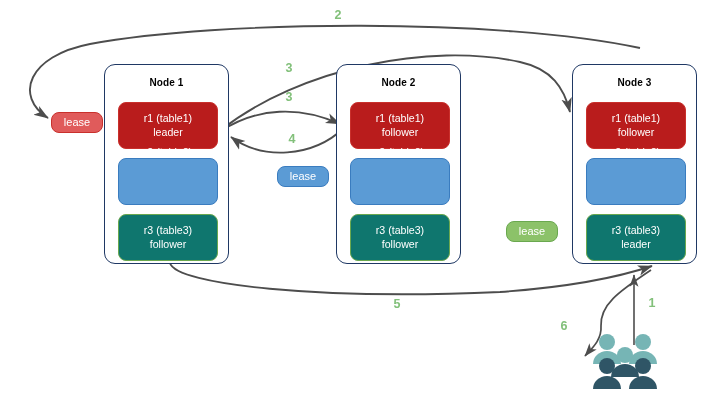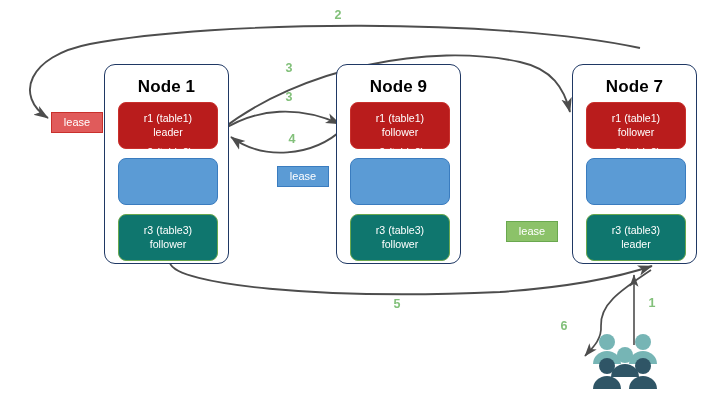--- a/index.html
+++ b/index.html
@@ -31,21 +31,21 @@
     box-sizing: border-box;
     border: 1.4px solid #1f3864;
     border-radius: 11px;
     background: #ffffff;
   }
   .node-title {
     position: absolute;
     left: 0;
     right: 0;
     text-align: center;
-    font-size: 17px;
+    font-size: 10px;
     font-weight: bold;
     color: #000000;
     letter-spacing: .1px;
   }
   .replica {
     position: absolute;
     box-sizing: border-box;
     border-radius: 8px;
     display: flex;
     flex-direction: column;
@@ -57,21 +57,21 @@
     text-align: center;
   }
   .replica .l1, .replica .l2 { display: block; }
   .rep-red   { background: #b91c1c; border: 1.4px solid #c9302c; }
   .rep-blue  { background: #5b9bd5; border: 1.4px solid #3a7cbf; gap: 44px; }
   .rep-green { background: #0f766e; border: 1.4px solid #6aa84f; }
 
   .lease {
     position: absolute;
     box-sizing: border-box;
-    border-radius: 0;
+    border-radius: 8px;
     display: flex;
     align-items: center;
     justify-content: center;
     color: #ffffff;
     font-size: 11px;
     line-height: 1;
   }
   .lease-red   { background: #e05b5b; border: 1.4px solid #c9302c; }
   .lease-blue  { background: #5b9bd5; border: 1.4px solid #3a7cbf; }
   .lease-green { background: #8cc269; border: 1.4px solid #6aa84f; }
@@ -128,40 +128,40 @@
       <span class="l2">follower</span>
     </div>
 
     <div class="replica rep-green" style="left:13px; top:149px; width:100px; height:47px;">
       <span class="l1">r3 (table3)</span>
       <span class="l2">follower</span>
     </div>
   </div>
 
   <div class="node-box" style="left:336px; top:64px; width:125px; height:200px;">
-    <div class="node-title" style="top:12px;">Node 9</div>
+    <div class="node-title" style="top:12px;">Node 2</div>
 
     <div class="replica rep-red" style="left:13px; top:37px; width:100px; height:47px;">
       <span class="l1">r1 (table1)</span>
       <span class="l2">follower</span>
     </div>
 
     <div class="replica rep-blue" style="left:13px; top:93px; width:100px; height:47px;">
       <span class="l1">r2 (table2)</span>
       <span class="l2">leader</span>
     </div>
 
     <div class="replica rep-green" style="left:13px; top:149px; width:100px; height:47px;">
       <span class="l1">r3 (table3)</span>
       <span class="l2">follower</span>
     </div>
   </div>
 
   <div class="node-box" style="left:572px; top:64px; width:125px; height:200px;">
-    <div class="node-title" style="top:12px;">Node 7</div>
+    <div class="node-title" style="top:12px;">Node 3</div>
 
     <div class="replica rep-red" style="left:13px; top:37px; width:100px; height:47px;">
       <span class="l1">r1 (table1)</span>
       <span class="l2">follower</span>
     </div>
 
     <div class="replica rep-blue" style="left:13px; top:93px; width:100px; height:47px;">
       <span class="l1">r2 (table2)</span>
       <span class="l2">follower</span>
     </div>

